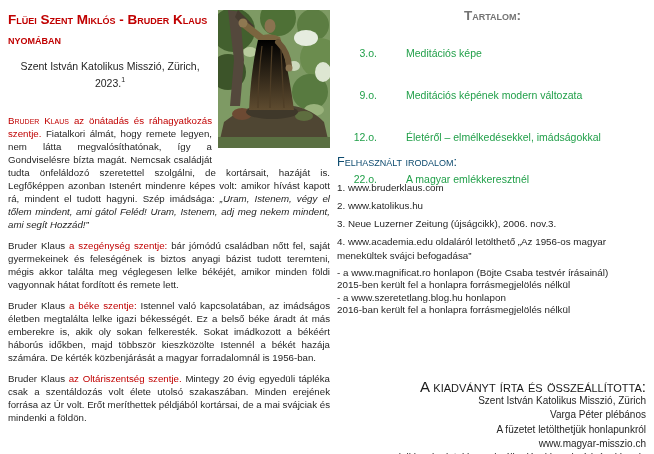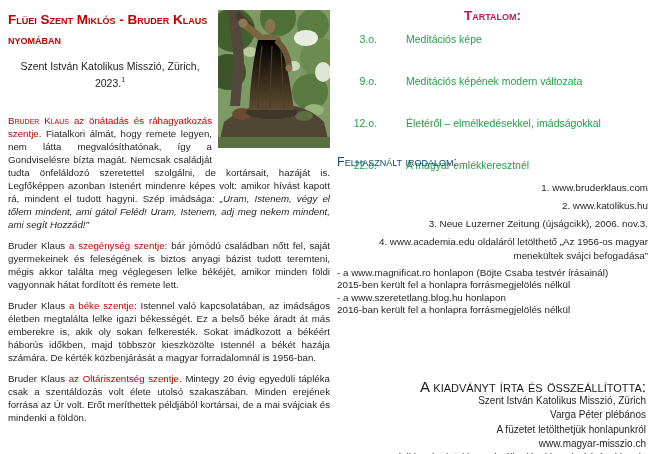--- a/index.html
+++ b/index.html
@@ -47,25 +47,25 @@
   .red{color:#C00000;}
   .sc{font-variant:small-caps;}
   .quote{font-style:italic;}
   
   .right-col{
     position:absolute;left:337px;top:0;width:311px;height:454px;
   }
   .toc{position:absolute;top:8px;left:0;width:100%;}
   .toc-heading{
     text-align:center;
-    color:#be185d;
+    color:#737373;
     font-weight:bold;
     font-variant:small-caps;
     font-size:13.5px;
-    margin:0 0 10px 0;
+    margin:0 0 24px 0;
   }
   .toc-list{
     display:grid;
     grid-template-columns:40px 1fr;
     column-gap:9px;
     row-gap:6.5px;
     color:#22A04A;
     font-size:10.5px;
     line-height:13px;
     gap:29px;
@@ -76,21 +76,21 @@
     font-variant:small-caps;
     font-size:12.5px;
     margin:0 0 12px 0;
     color:#0c4a6e;
     font-weight:normal;
   }
   .biblio-item{
     font-size:9.8px;
     line-height:14px;
     margin:0 0 4px 0;
-    text-align:right;
+    text-align:left;
   }
   .biblio-sub{
     font-size:9.8px;
     line-height:12.4px;
     margin:0;
   }
   .colophon{
     position:absolute;top:379px;right:2px;width:100%;
     text-align:right;
   }

